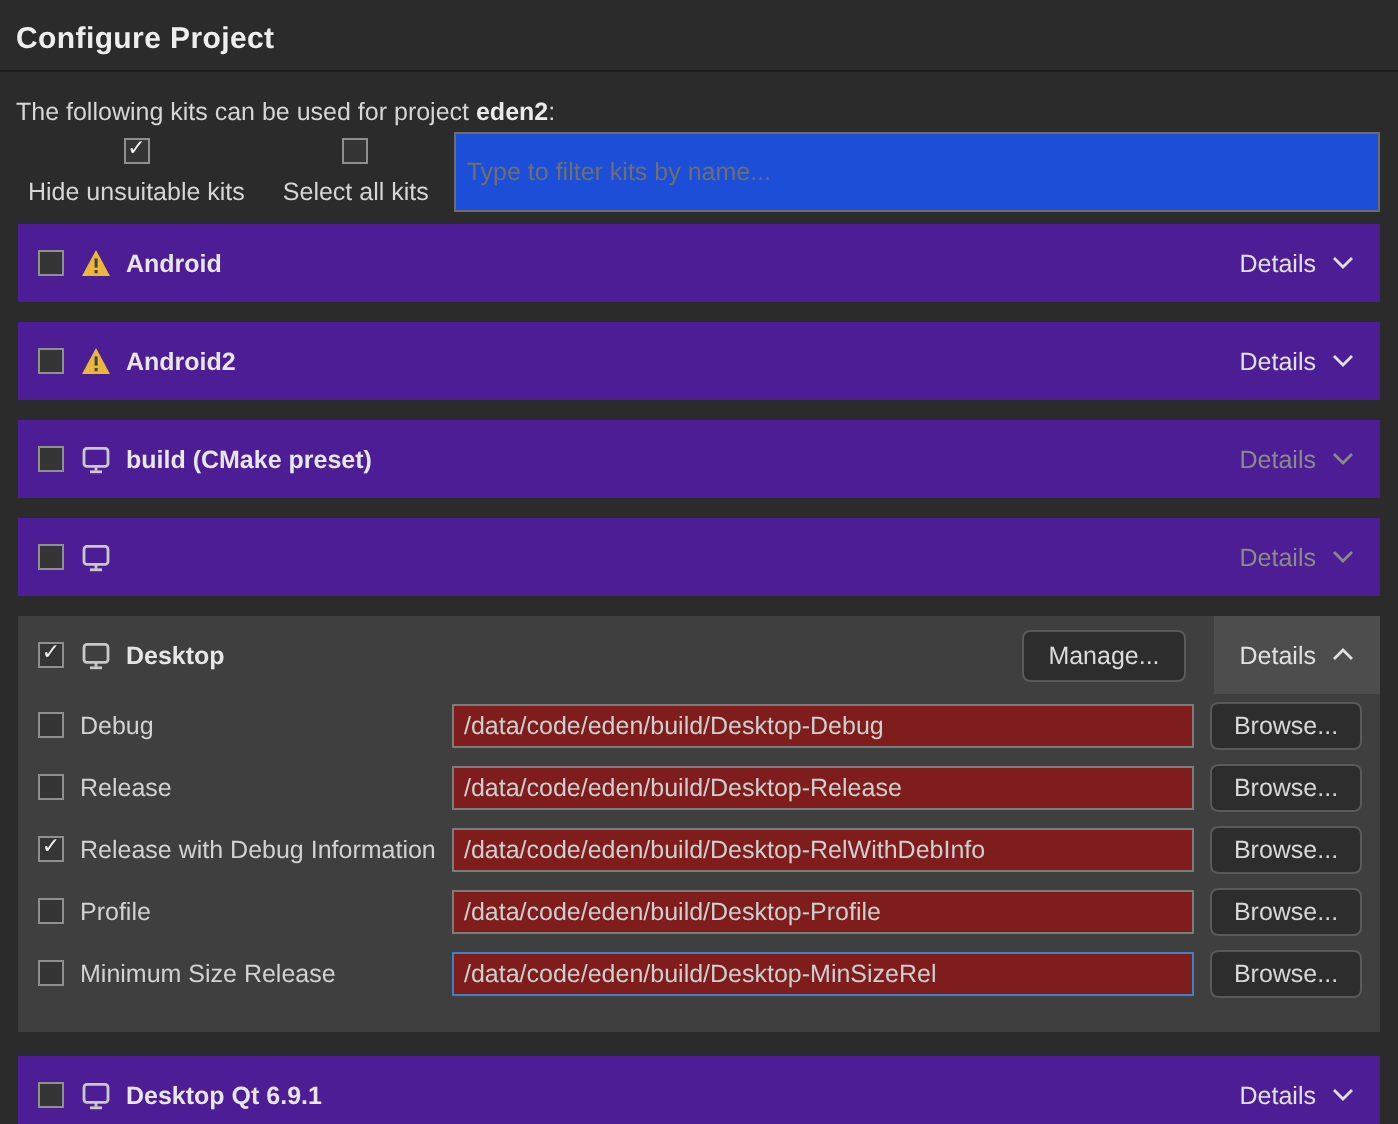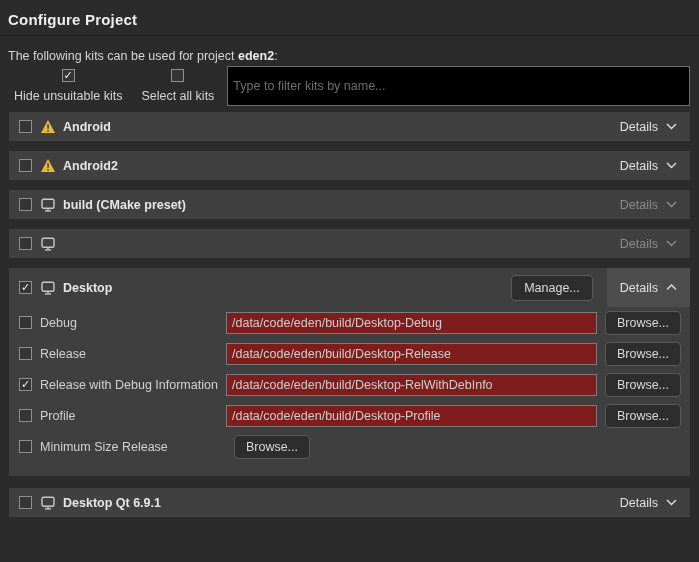--- a/index.html
+++ b/index.html
@@ -20,29 +20,29 @@
 
   .checkbox {
     width:13px; height:13px; flex:none;
     border:1px solid #8f8f8f; background:#353535;
     display:inline-flex; align-items:center; justify-content:center;
   }
   .checkbox.checked::after { content:"✓"; color:#f2f2f2; font-size:11px; line-height:1; transform:translateY(-0.5px); }
 
   .filter-input {
     flex:1; margin-left:13px; height:40px;
-    background:#000000; border:1px solid #6e6e6e; color:#d6d6d6;
+    background:#1d4ed8; border:1px solid #6e6e6e; color:#d6d6d6;
     font-size:12.5px; padding:0 5px; outline:none;
     font-family:"Liberation Sans","DejaVu Sans",sans-serif;
   }
   .filter-input::placeholder { color:#6f6f6f; }
 
   .kit-list { margin-top:15px; }
   .kit-row {
-    margin:0 9px 10px 9px; height:29px; background:#404040;
+    margin:0 9px 10px 9px; height:39px; background:#4c1d95;
     display:flex; align-items:center; padding-left:10px;
   }
   .kit-icon { display:inline-flex; margin-left:9px; align-items:center; }
   .kit-name { margin-left:8px; font-size:12.5px; font-weight:bold; color:#e6e6e6; }
   .details {
     margin-left:auto; padding-right:13px; display:flex; align-items:center; gap:8px;
     color:#e0e0e0; font-size:12.5px; cursor:default;
   }
   .details.dimmed { color:#8a8a8a; }
   .chev { display:inline-flex; align-items:center; }
@@ -224,20 +224,21 @@
       <div class="config-row">
         <span class="checkbox"></span>
         <span class="config-label">Profile</span>
         <input class="path-input" type="text" value="/data/code/eden/build/Desktop-Profile" style="">
         <button class="browse-btn">Browse...</button>
       </div>
 
       <div class="config-row">
         <span class="checkbox"></span>
         <span class="config-label">Minimum Size Release</span>
+        <input class="path-input focused" type="text" value="/data/code/eden/build/Desktop-MinSizeRel" style="">
         <button class="browse-btn">Browse...</button>
       </div>
     </div>
 
     <div class="kit-row">
       <span class="checkbox"></span>
       <span class="kit-icon">
         <svg width="14" height="14" viewBox="0 0 14 14">
             <rect x="1" y="1.2" width="12" height="9" rx="1.5" fill="none" stroke="#c9c9c9" stroke-width="1.4"></rect>
             <line x1="7" y1="10.2" x2="7" y2="12.4" stroke="#c9c9c9" stroke-width="1.4"></line>

